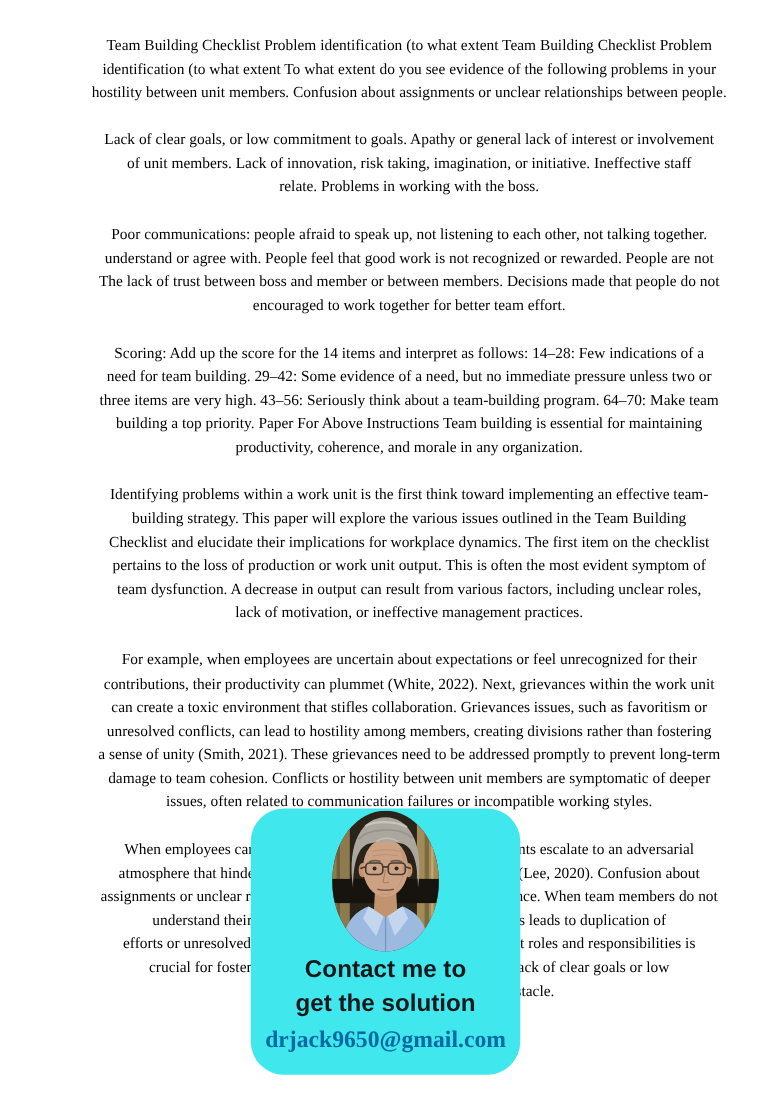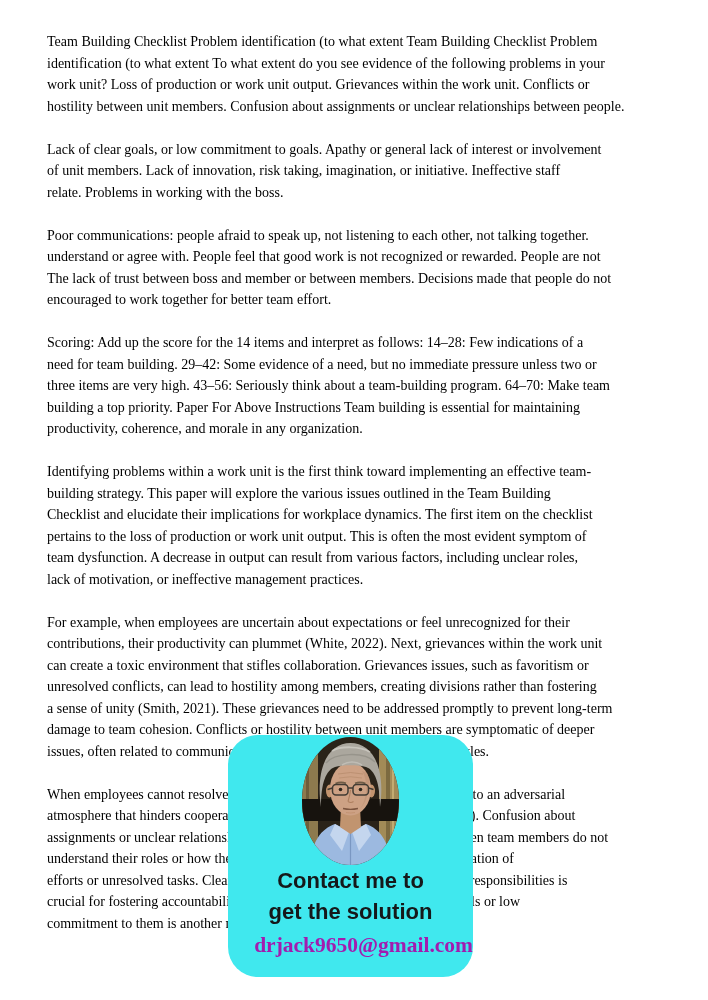--- a/index.html
+++ b/index.html
@@ -17,20 +17,21 @@
   .doc {
     position: absolute;
     left: 47px;
     top: 31px;
     width: 650px;
     color: #000000;
     font-size: 14px;
   }
   .para {
     margin: 0 0 21.5px 0;
+    text-align: center;
   }
   .line {
     height: 21.5px;
     line-height: 21.5px;
     white-space: nowrap;
   }
   .promo {
     position: absolute;
     left: 228px;
     top: 735px;
@@ -63,21 +64,20 @@
   }
 </style>
 </head>
 <body>
 
 <div class="doc">
 
   <div class="para">
     <div class="line">Team Building Checklist Problem identification (to what extent Team Building Checklist Problem</div>
     <div class="line">identification (to what extent To what extent do you see evidence of the following problems in your</div>
-    <div class="line">work unit? Loss of production or work unit output. Grievances within the work unit. Conflicts or</div>
     <div class="line">hostility between unit members. Confusion about assignments or unclear relationships between people.</div>
   </div>
 
   <div class="para">
     <div class="line">Lack of clear goals, or low commitment to goals. Apathy or general lack of interest or involvement</div>
     <div class="line">of unit members. Lack of innovation, risk taking, imagination, or initiative. Ineffective staff</div>
     <div class="line">relate. Problems in working with the boss.</div>
   </div>
 
   <div class="para">
@@ -186,15 +186,15 @@
         <path d="M44,75.5 Q48.5,76.5 53,75.5" stroke="#bd8a68" stroke-width="1" fill="none" opacity="0.6"></path>
       </g>
     </svg>
   </div>
 
   <div class="promo-heading" style="color: rgb(21, 24, 26);">
     <div>Contact me to</div>
     <div>get the solution</div>
   </div>
 
-  <div class="promo-email" style="color: #a21caf; text-align: right;">drjack9650@gmail.com</div>
+  <div class="promo-email" style="color: #0369a1;">drjack9650@gmail.com</div>
 
 </div>
 
 </body></html>

